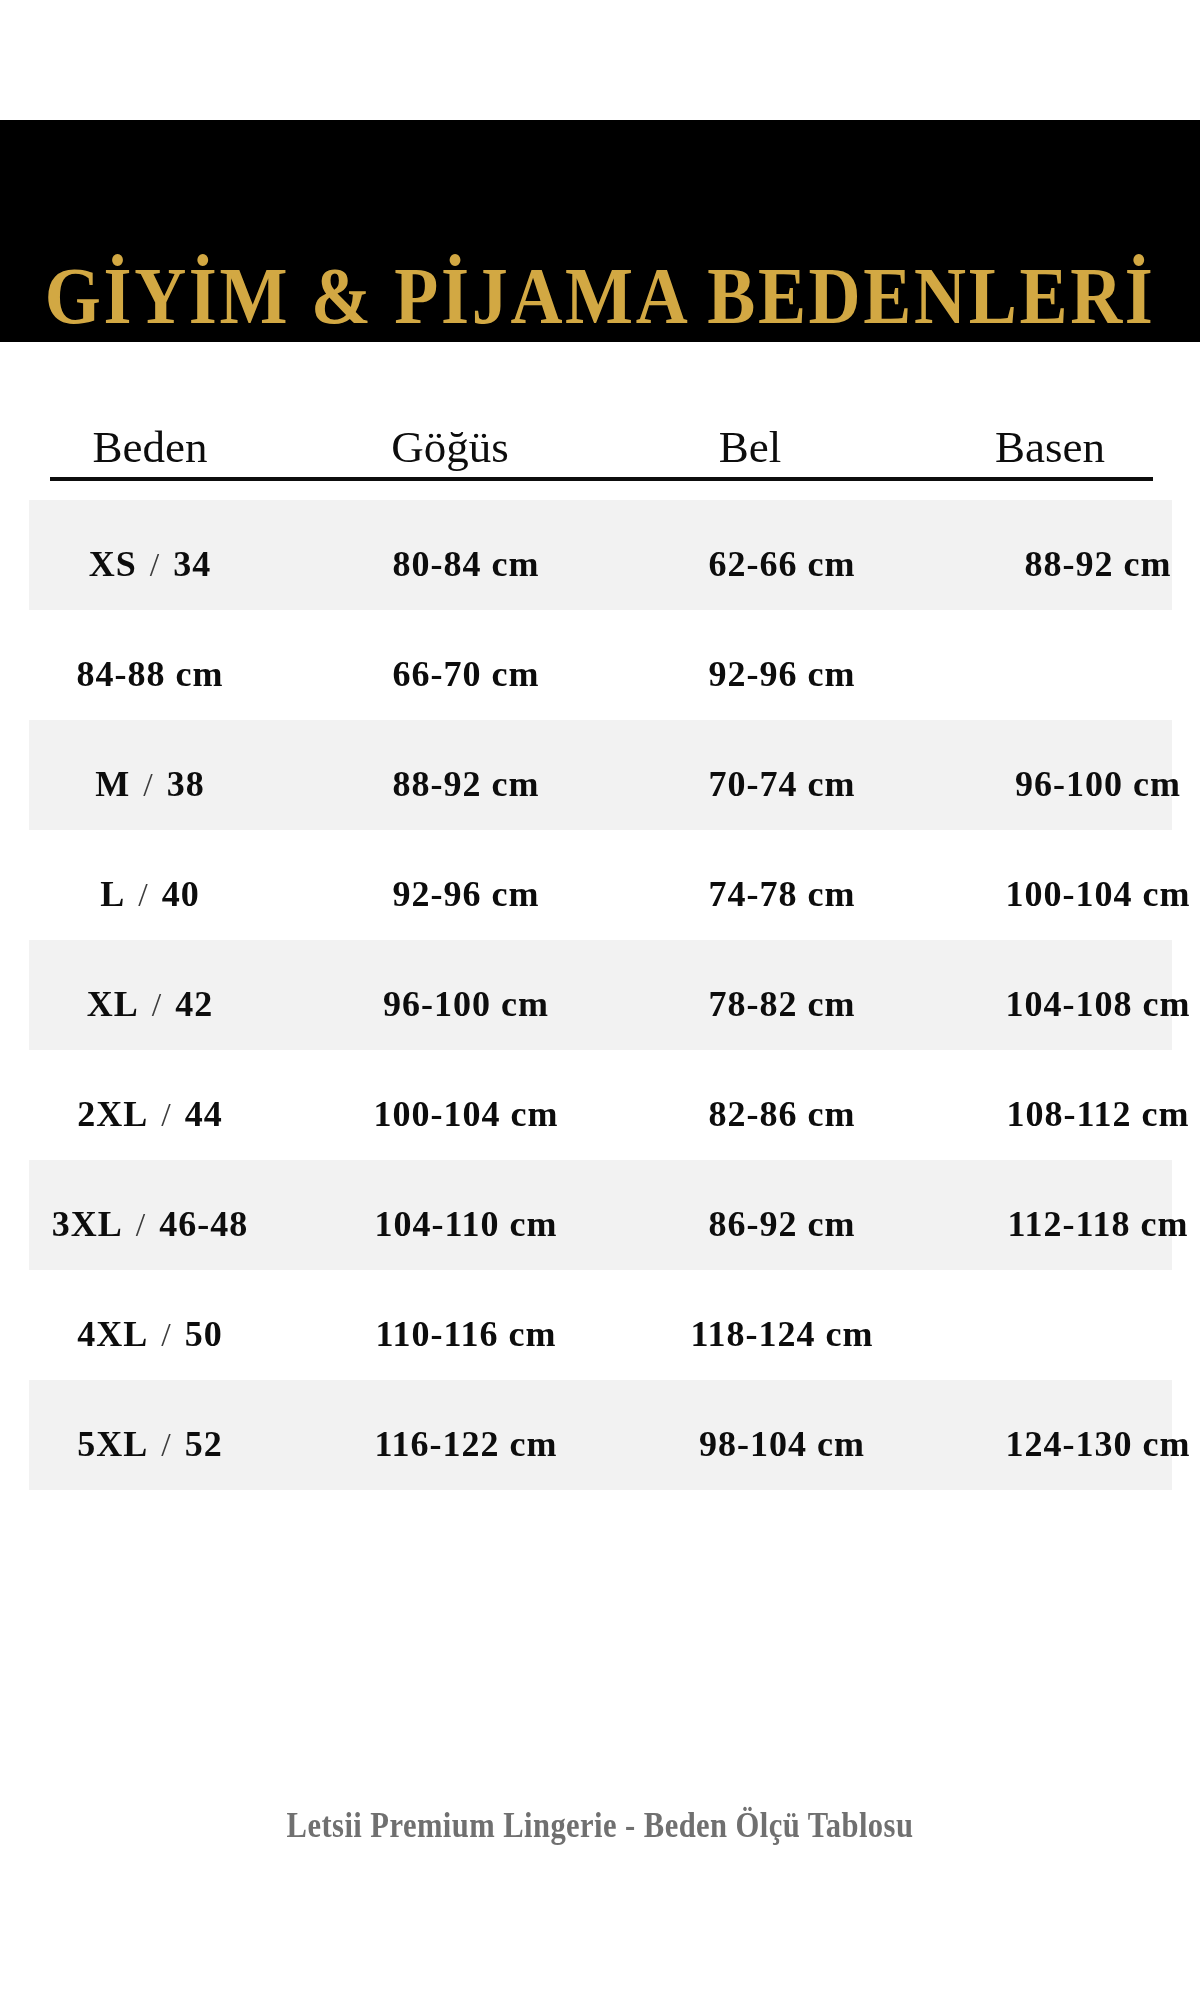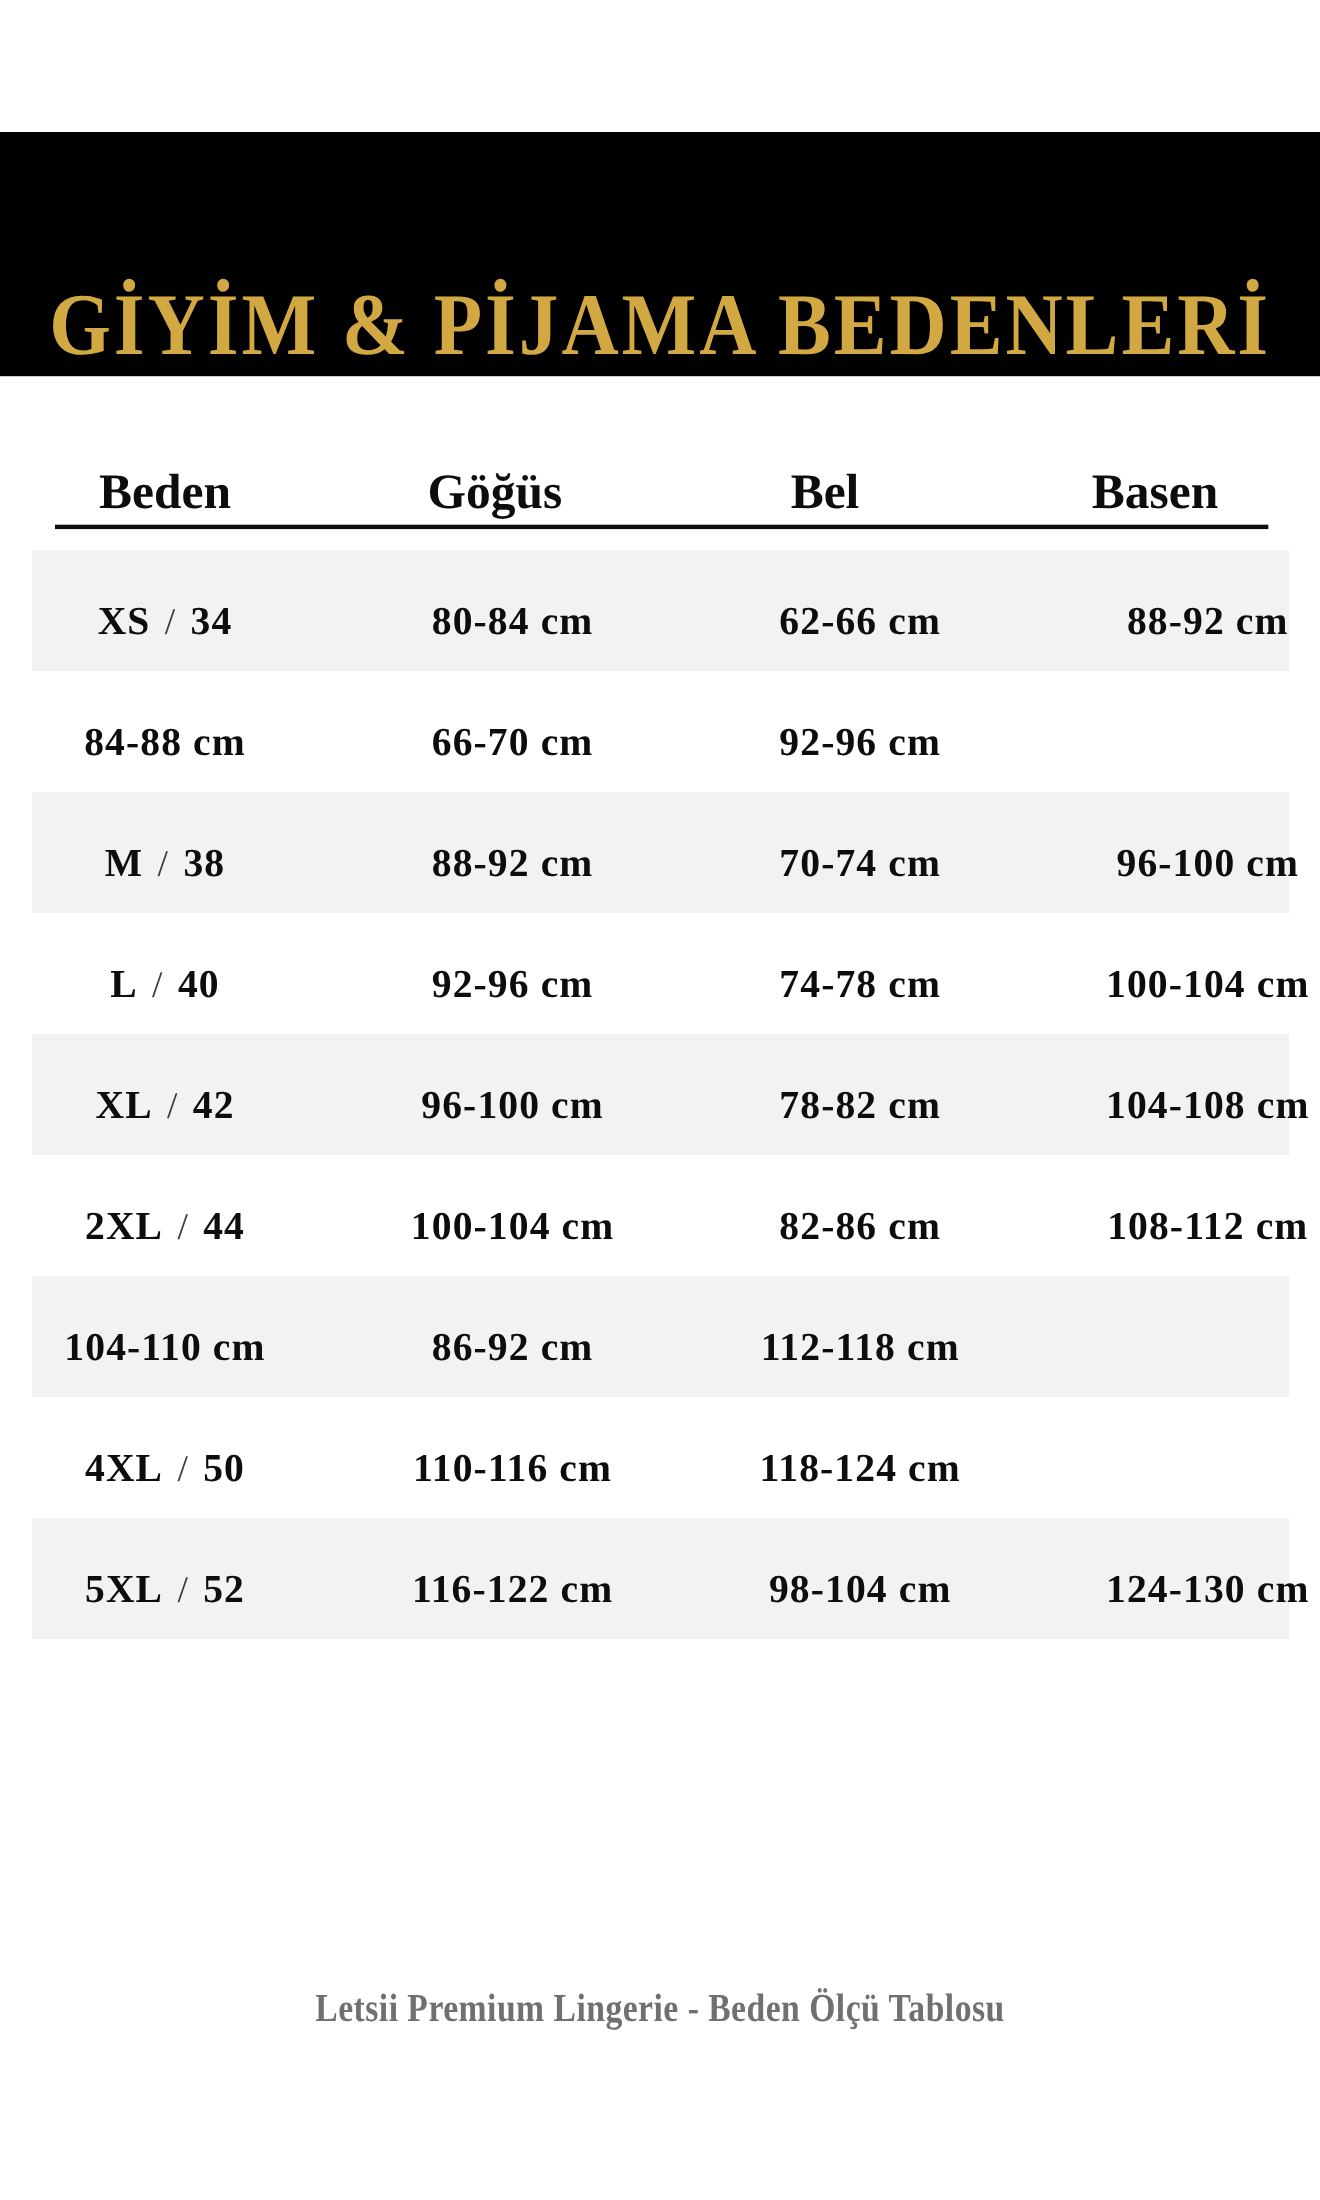--- a/index.html
+++ b/index.html
@@ -39,21 +39,21 @@
     position: absolute;
     top: 410px;
     left: 0;
     width: 1200px;
     display: grid;
     grid-template-columns: repeat(4, 300px);
   }
   .hcell {
     text-align: center;
     font-size: 45px;
-    font-weight: bold;
+    font-weight: normal;
     line-height: 75px;
     color: var(--ink, #0d0d0d);
   }
   .underline {
     position: absolute;
     top: 477px;
     left: 50px;
     width: 1103px;
     height: 4px;
     background: var(--ink, #0d0d0d);
@@ -161,20 +161,21 @@
         <div class="cell">78-82 cm</div>
         <div class="cell">104-108 cm</div>
       </div>
       <div class="row">
         <div class="cell">2XL<span class="sep">/</span>44</div>
         <div class="cell">100-104 cm</div>
         <div class="cell">82-86 cm</div>
         <div class="cell">108-112 cm</div>
       </div>
       <div class="row striped">
+        <div class="cell">3XL<span class="sep">/</span>46-48</div>
         <div class="cell">104-110 cm</div>
         <div class="cell">86-92 cm</div>
         <div class="cell">112-118 cm</div>
       </div>
       <div class="row">
         <div class="cell">4XL<span class="sep">/</span>50</div>
         <div class="cell">110-116 cm</div>
         <div class="cell">118-124 cm</div>
       </div>
       <div class="row striped">

